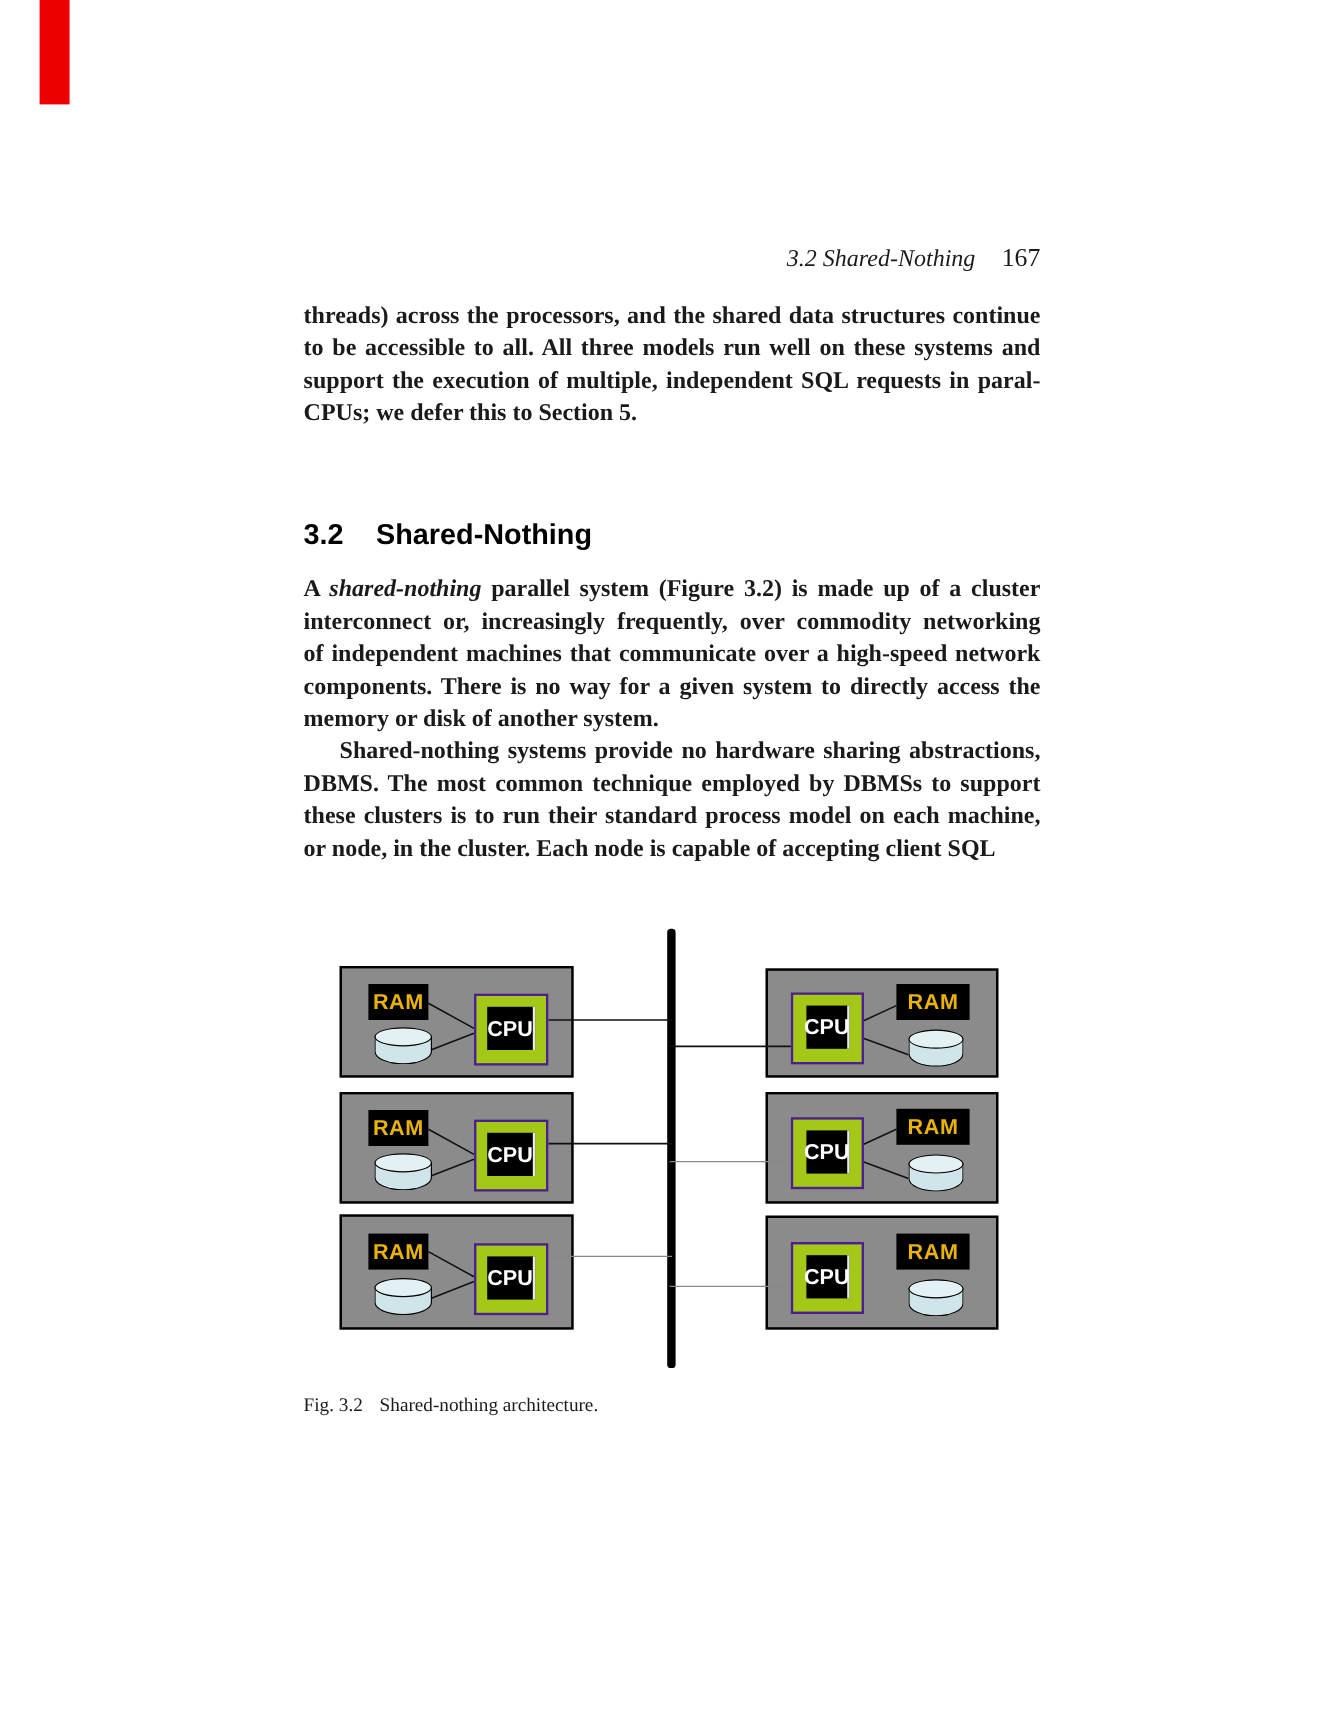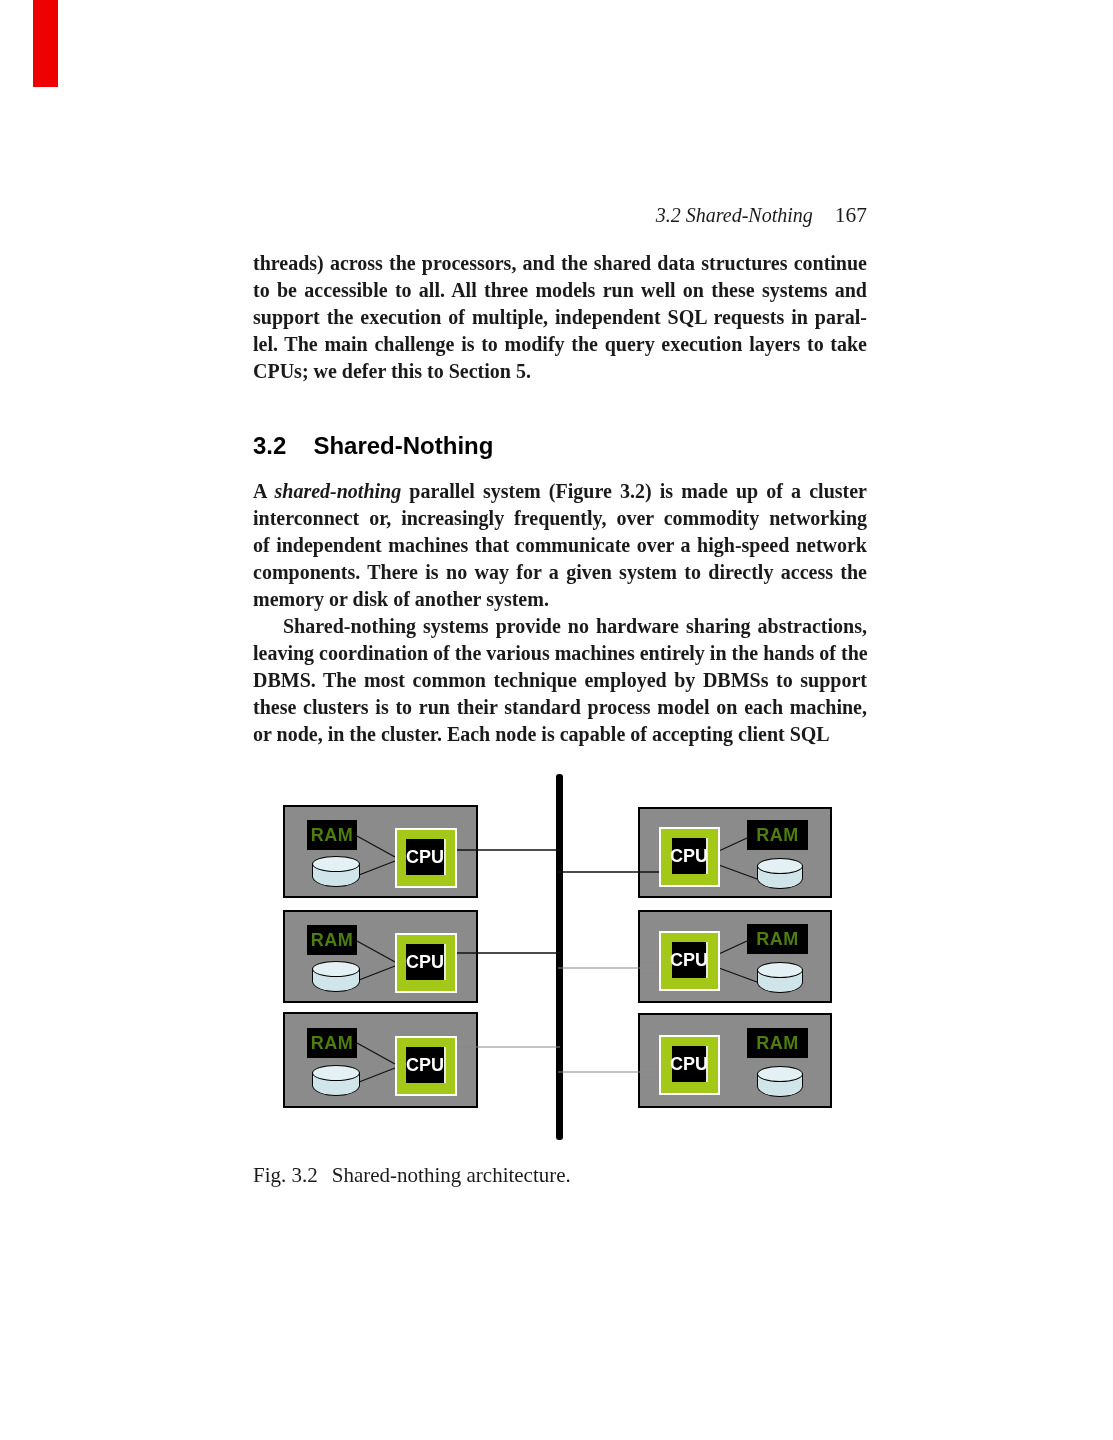--- a/index.html
+++ b/index.html
@@ -40,78 +40,76 @@
     color:#000;
   }
   .section-heading .num{display:inline-block; margin-right:27px;}
   
   .figure{position:absolute; left:0; top:0; width:1113px; height:1440px; pointer-events:none;}
   .machine{
     position:absolute; background:var(--machine_gray); border:2px solid #000;
   }
   .machine .part{position:absolute; z-index:3;}
   .ram{
-    background:#000; color:#4d7c0f; font-family:"Liberation Sans", sans-serif;
+    background:#000; color:#eab308; font-family:"Liberation Sans", sans-serif;
     font-weight:bold; font-size:18px; letter-spacing:0.5px;
     display:flex; align-items:center; justify-content:center;
   }
-  .cpu-outer{background:var(--cpu_green); border:2px solid #ffffff;}
+  .cpu-outer{background:var(--cpu_green); border:2px solid #4c1d95;}
   .cpu-inner{
     position:absolute; background:#000; color:#fff;
     font-family:"Liberation Sans", sans-serif; font-weight:bold; font-size:18px;
     display:flex; align-items:center; justify-content:center;
     border-right:2px solid #e8e8e8;
   }
   .disk{border:1px solid #000; border-top:none; background:var(--disk_blue);
         border-radius:0 0 50% 50% / 0 0 45% 45%;}
   .disk .lid{
     position:absolute; left:-1px; top:-7px; width:100%; height:14px;
     background:var(--disk_blue_light); border:1px solid #000; border-radius:50%;
   }
   .lines-overlay{position:absolute; left:0; top:0; z-index:2; pointer-events:none;}
   
-  .caption{position:absolute; left:253px; top:1163px; font-size:21px;}
+  .caption{position:absolute; left:253px; top:1163px; font-size:16px;}
   .caption .cap-label{margin-right:14px;}
 </style>
 </head>
 <body>
 
 <div id="page">
 
   <div class="red-marker"></div>
 
   <div class="running-header">
     <span class="sec">3.2  Shared-Nothing</span><span class="pageno">167</span>
   </div>
 
   <div id="para1" class="para">
       <div class="tline">threads) across the processors, and the shared data structures continue</div>
       <div class="tline">to be accessible to all. All three models run well on these systems and</div>
       <div class="tline">support the execution of multiple, independent SQL requests in paral-</div>
-      <div class="tline">lel. The main challenge is to modify the query execution layers to take</div>
       <div class="tline">CPUs; we defer this to Section 5.</div>
     </div>
 
   <div class="section-heading">
     <span class="num">3.2</span><span>Shared-Nothing</span>
   </div>
 
   <div id="para2" class="para">
     <div class="tline"><span>A </span><span class="it">shared-nothing</span><span> parallel system (Figure 3.2) is made up of a cluster</span></div>
     <div class="para-rest">
         <div class="tline">interconnect or, increasingly frequently, over commodity networking</div>
         <div class="tline">of independent machines that communicate over a high-speed network</div>
         <div class="tline">components. There is no way for a given system to directly access the</div>
         <div class="tline">memory or disk of another system.</div>
       </div>
   </div>
 
   <div id="para3" class="para indent-first">
       <div class="tline">Shared-nothing systems provide no hardware sharing abstractions,</div>
-      <div class="tline">leaving coordination of the various machines entirely in the hands of the</div>
       <div class="tline">DBMS. The most common technique employed by DBMSs to support</div>
       <div class="tline">these clusters is to run their standard process model on each machine,</div>
       <div class="tline">or node, in the cluster. Each node is capable of accepting client SQL</div>
     </div>
 
   <div class="figure">
 
     <svg class="lines-overlay" width="1113" height="1440" viewBox="0 0 1113 1440">
 
       <rect x="556" y="774" width="7" height="366" rx="3" fill="var(--bus_black)"></rect>

